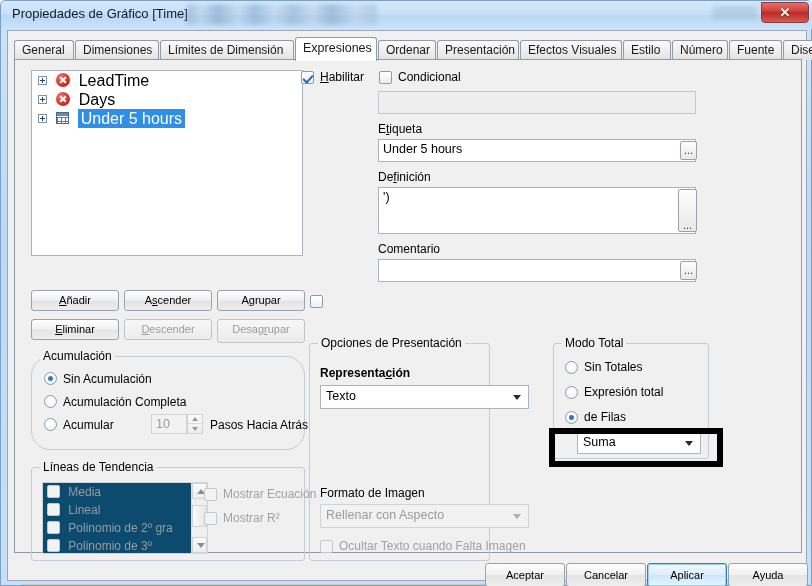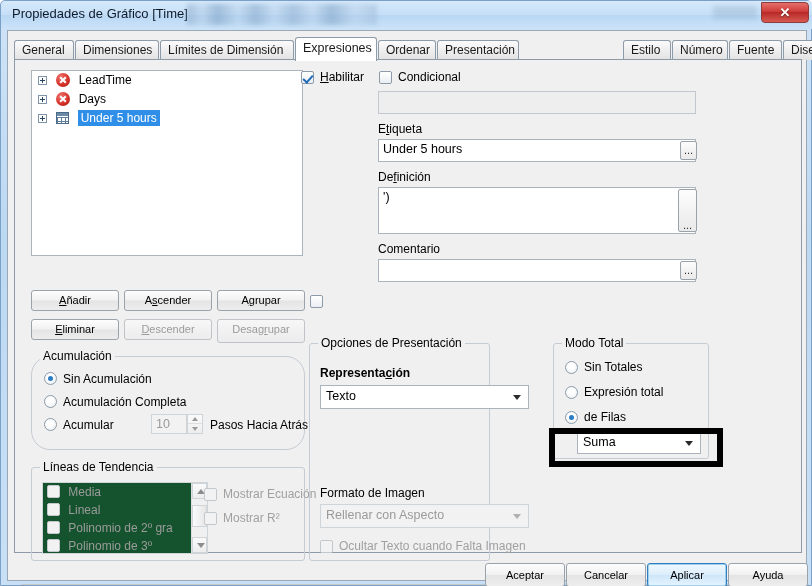--- a/index.html
+++ b/index.html
@@ -354,33 +354,33 @@
   }
   .ticon.grid::after {
     content: "";
     position: absolute;
     left: 0; top: 4px; right: 0; bottom: 0;
     background:
       repeating-linear-gradient(to right, #5e7d9a 0 1px, transparent 1px 4px),
       repeating-linear-gradient(to bottom, #5e7d9a 0 1px, transparent 1px 4px);
   }
 
-  .tree-label { vertical-align: middle; font-size: 12px; }
+  .tree-label { vertical-align: middle; font-size: 16px; }
   .tree-row.selected .tree-label {
     background: #2f8fe8;
     color: #ffffff;
     padding: 1px 3px;
   }
 
   
   #trend-list {
     position: absolute;
     left: 10px; top: 14px;
     width: 166px; height: 72px;
-    background: #14532d;
+    background: #0c4a6e;
     border: 1px solid #cfd4d9;
     overflow: hidden;
   }
   .trend-row {
     height: 18px; line-height: 18px;
     padding-left: 4px;
     font-size: 12px;
     color: #9b9b9b;
     white-space: nowrap;
   }
@@ -451,20 +451,21 @@
 
   <div id="client">
 
     <div id="tabstrip">
       <div class="tab" style="left:0px;   width:60px;">General</div>
       <div class="tab" style="left:61px;  width:84px;">Dimensiones</div>
       <div class="tab" style="left:146px; width:134px;">Límites de Dimensión</div>
       <div class="tab active" style="left:281px; width:82px;">Expresiones</div>
       <div class="tab" style="left:364px; width:58px;">Ordenar</div>
       <div class="tab" style="left:423px; width:82px;">Presentación</div>
+      <div class="tab" style="left:506px; width:102px;">Efectos Visuales</div>
       <div class="tab" style="left:609px; width:48px;">Estilo</div>
       <div class="tab" style="left:658px; width:56px;">Número</div>
       <div class="tab" style="left:715px; width:53px;">Fuente</div>
       <div class="tab" style="left:769px; width:49px;">Diseño</div>
 
     </div>
 
     <div id="tabpage">
 
       <div id="tree">

